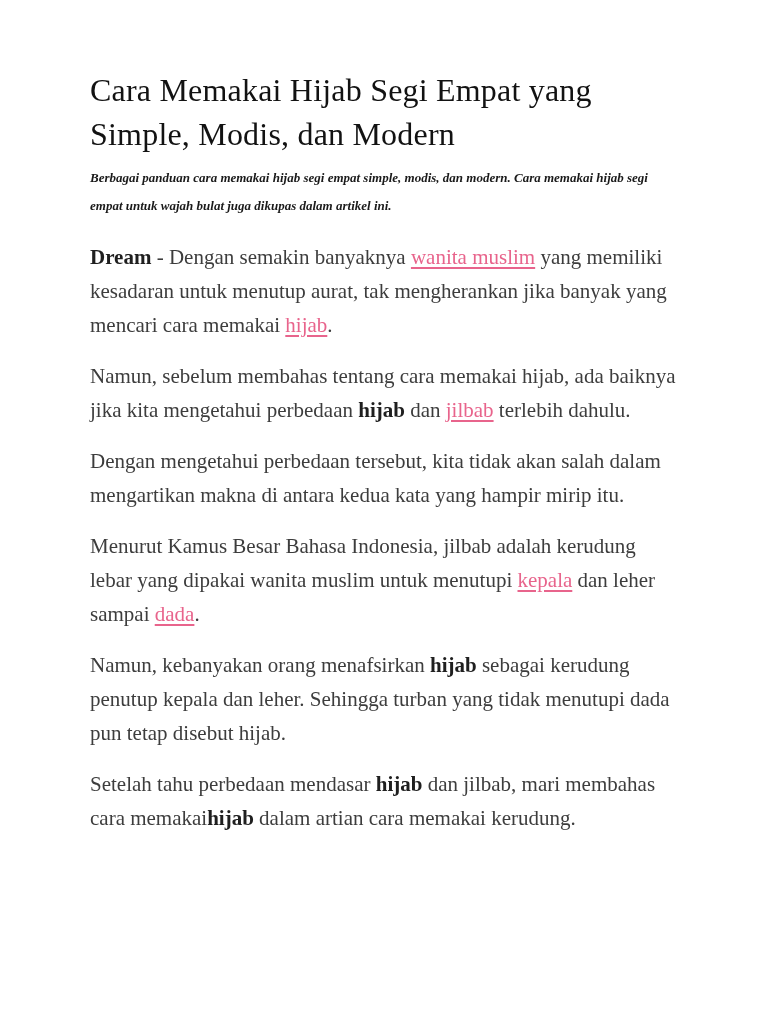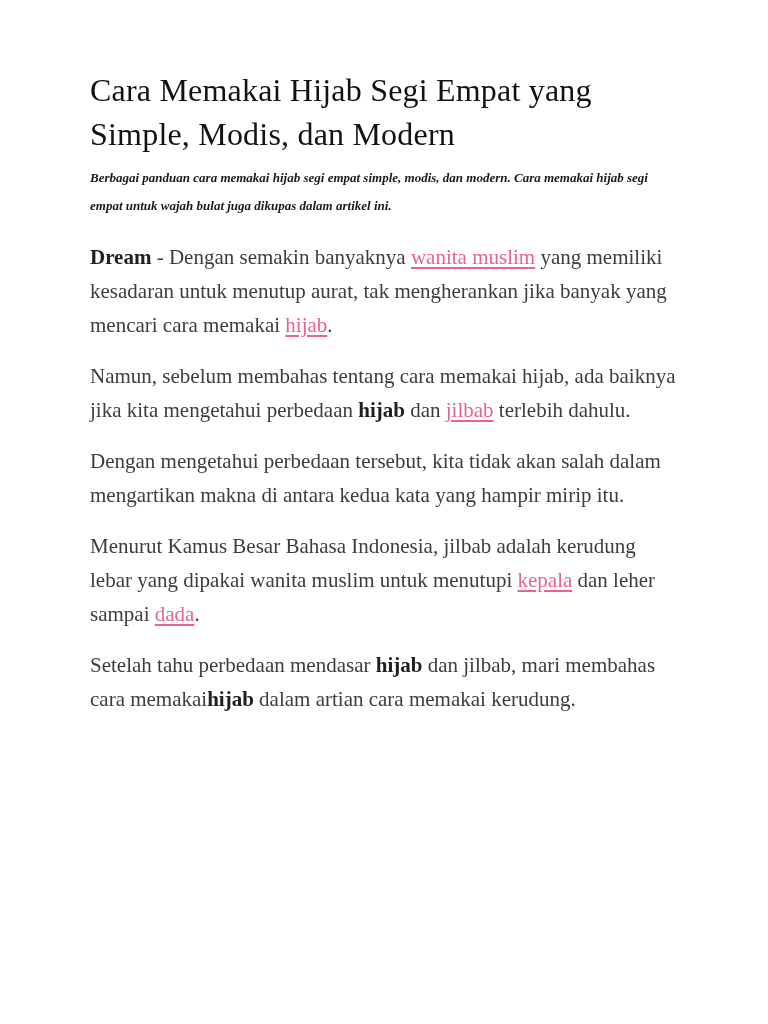--- a/index.html
+++ b/index.html
@@ -60,15 +60,16 @@
 <body>
 
 <div class="page">
   <h1 class="title">Cara Memakai Hijab Segi Empat yang Simple, Modis, dan Modern</h1>
   <p class="subtitle">Berbagai panduan cara memakai hijab segi empat simple, modis, dan modern. Cara memakai hijab segi empat untuk wajah bulat juga dikupas dalam artikel ini.</p>
   <div class="body">
       <p class="para"><strong>Dream</strong><span> - Dengan semakin banyaknya </span><a href="#">wanita muslim</a><span> yang memiliki kesadaran untuk menutup aurat, tak mengherankan jika banyak yang mencari cara memakai </span><a href="#">hijab</a><span>.</span></p>
       <p class="para"><span>Namun, sebelum membahas tentang cara memakai hijab, ada baiknya jika kita mengetahui perbedaan </span><strong>hijab</strong><span> dan </span><a href="#">jilbab</a><span> terlebih dahulu.</span></p>
       <p class="para"><span>Dengan mengetahui perbedaan tersebut, kita tidak akan salah dalam mengartikan makna di antara kedua kata yang hampir mirip itu.</span></p>
       <p class="para"><span>Menurut Kamus Besar Bahasa Indonesia, jilbab adalah kerudung lebar yang dipakai wanita muslim untuk menutupi </span><a href="#">kepala</a><span> dan leher sampai </span><a href="#">dada</a><span>.</span></p>
+      <p class="para"><span>Namun, kebanyakan orang menafsirkan </span><strong>hijab</strong><span> sebagai kerudung penutup kepala dan leher. Sehingga turban yang tidak menutupi dada pun tetap disebut hijab.</span></p>
       <p class="para"><span>Setelah tahu perbedaan mendasar </span><strong>hijab</strong><span> dan jilbab, mari membahas cara memakai</span><strong>hijab</strong><span> dalam artian cara memakai kerudung.</span></p>
     </div>
 </div>
 
 </body></html>

